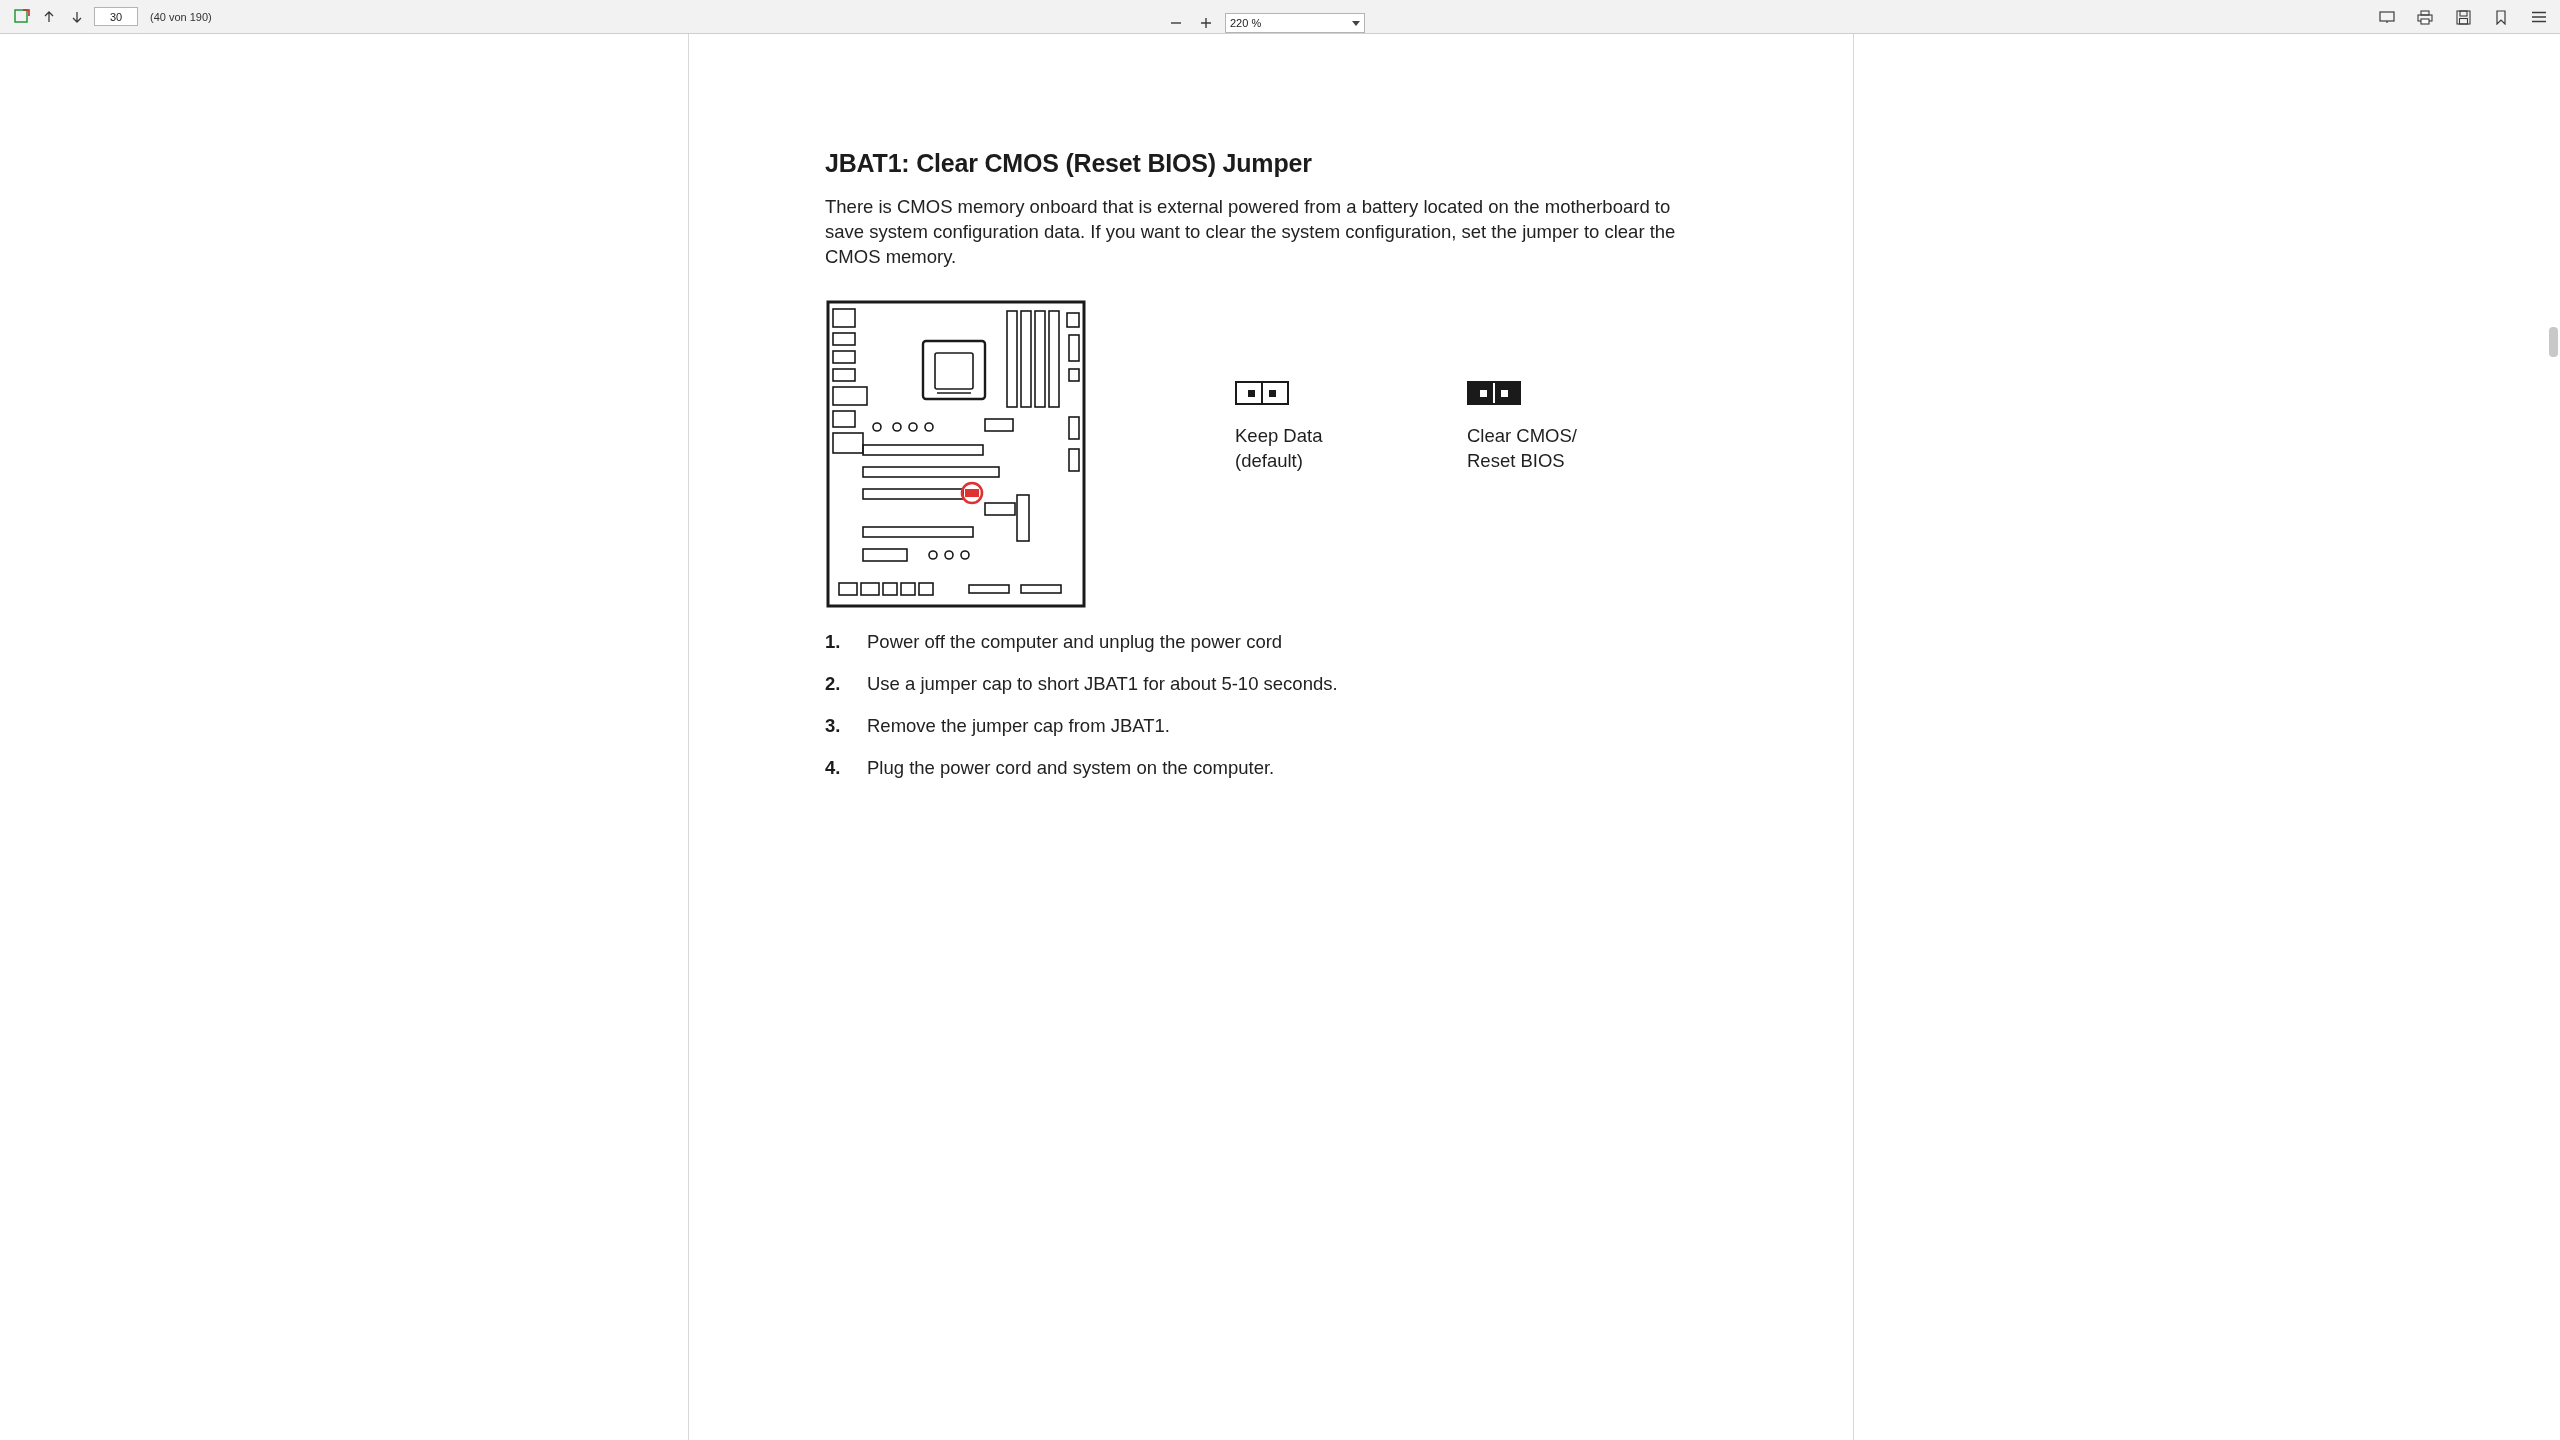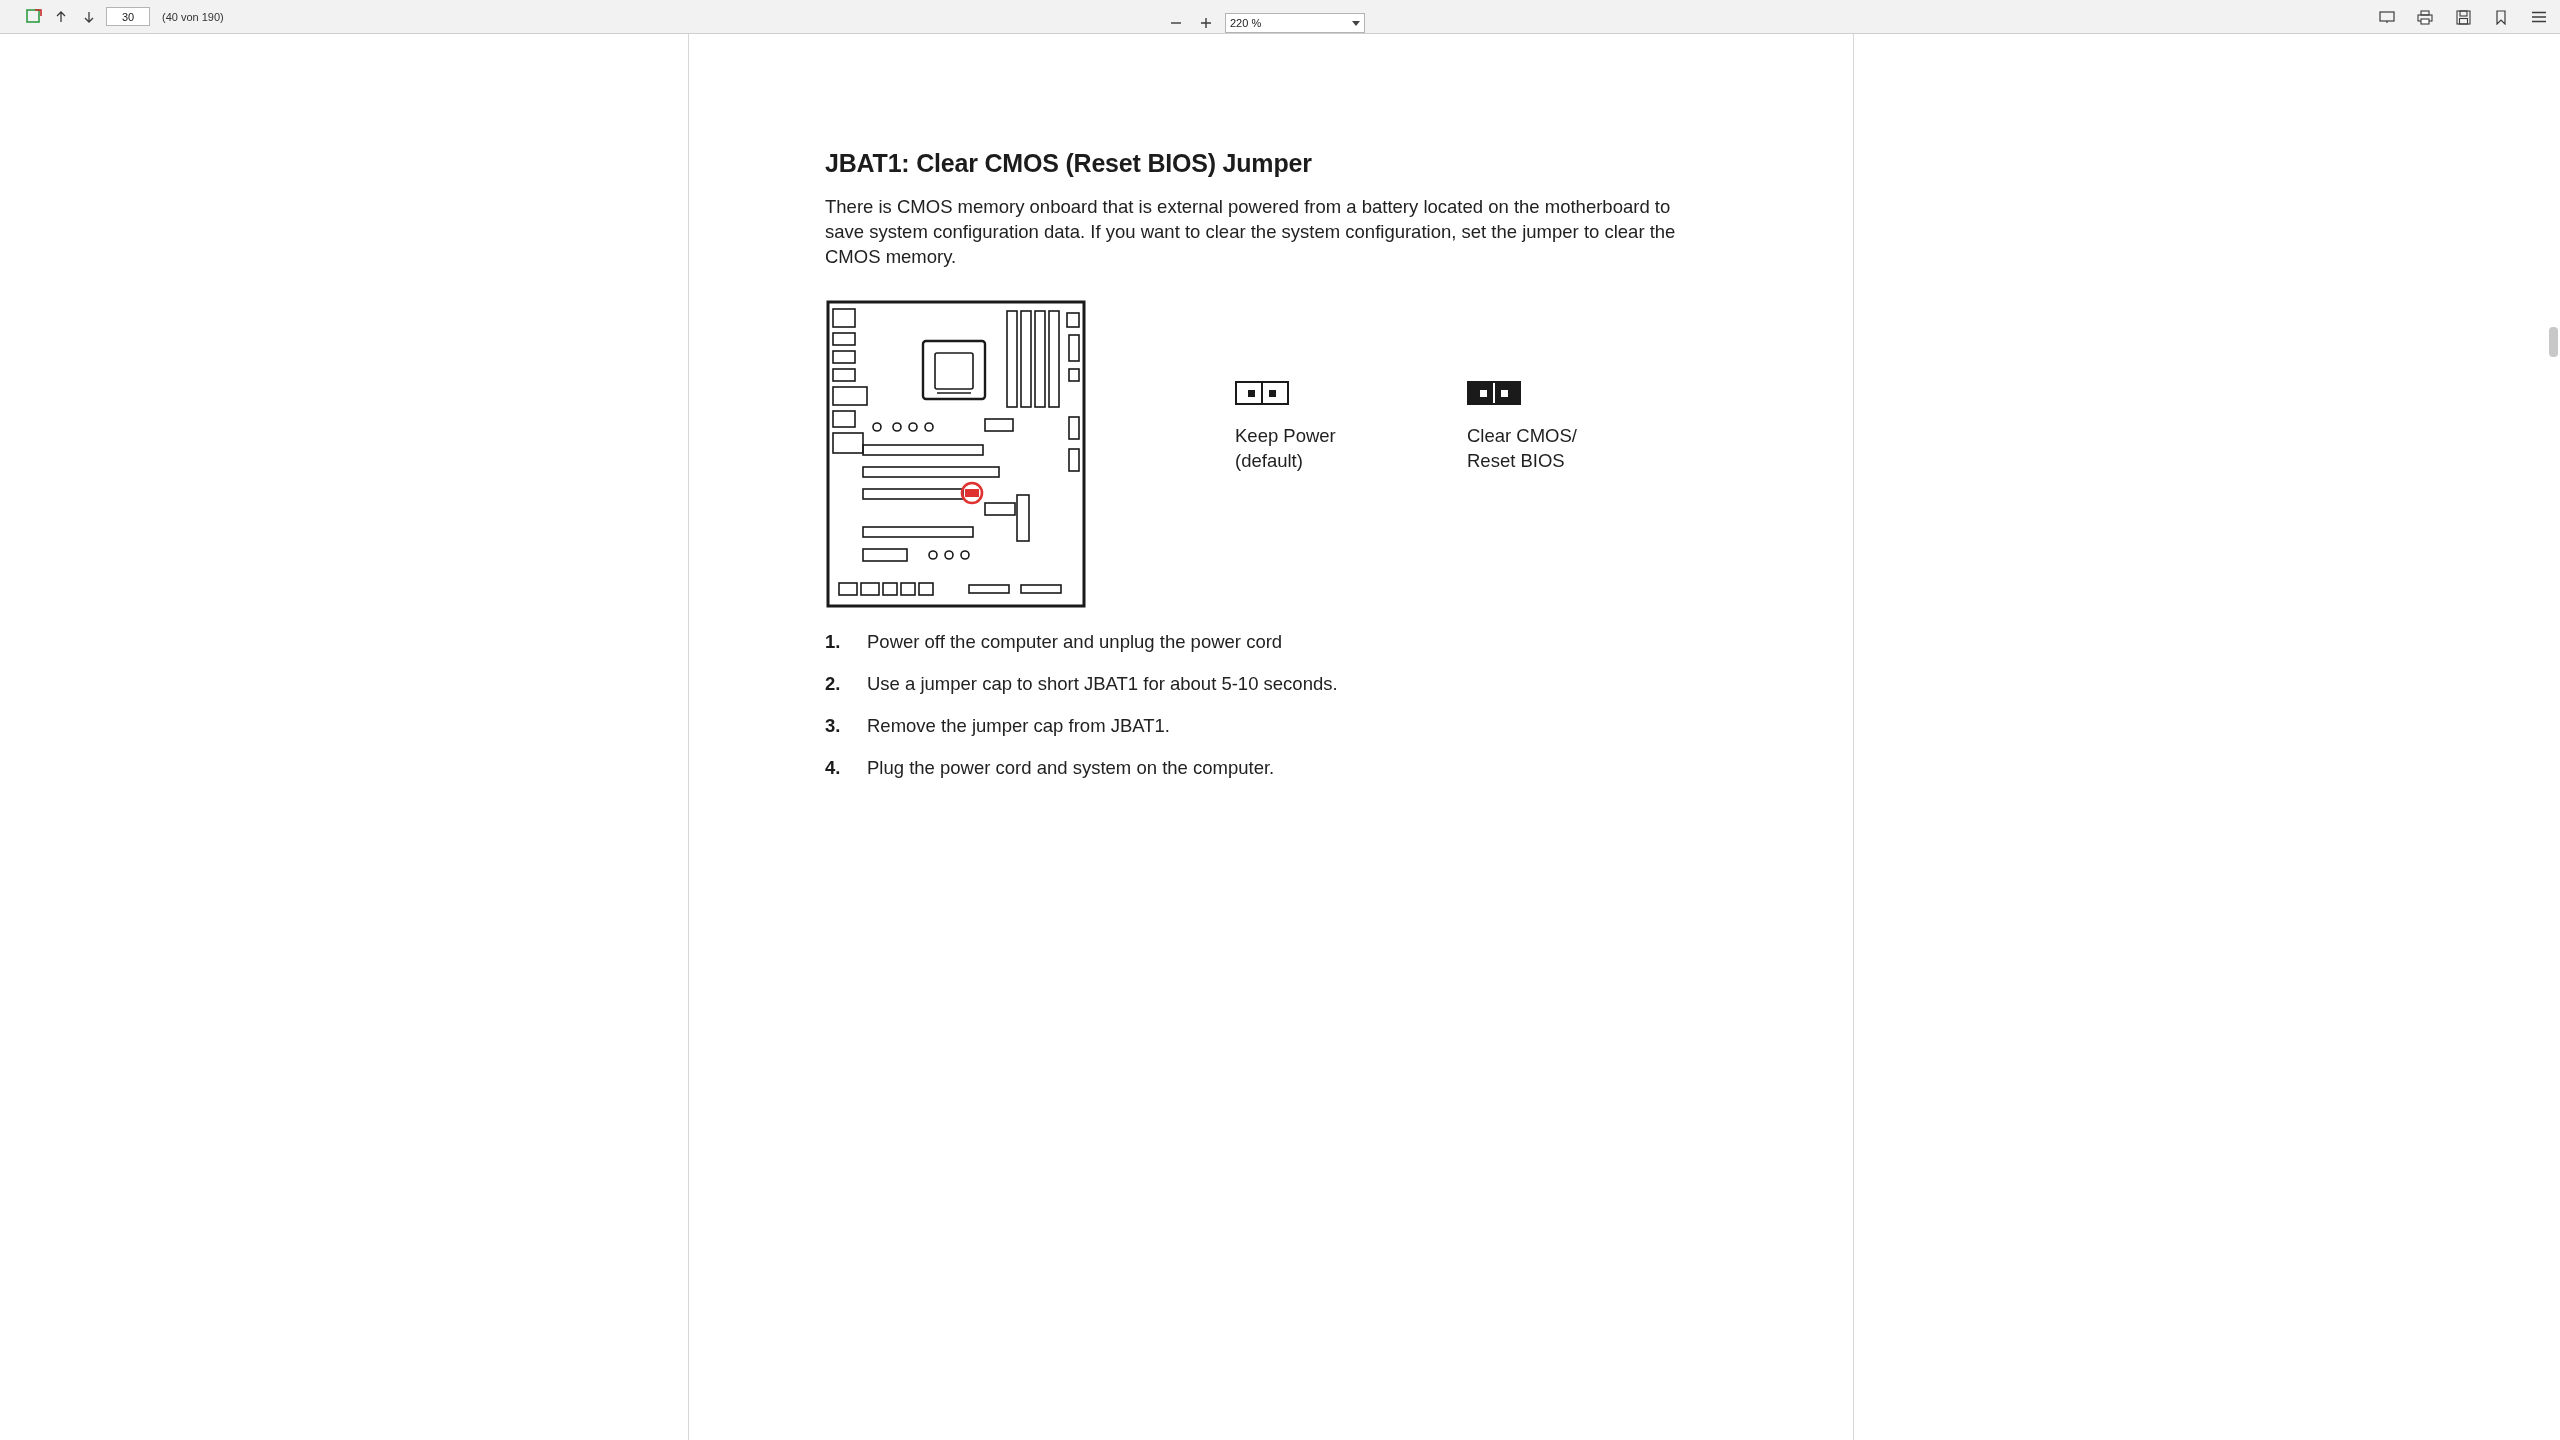--- a/index.html
+++ b/index.html
@@ -27,21 +27,21 @@
     background: #f2f2f2;
     border-bottom: 1px solid #cfcfcf;
     box-sizing: border-box;
     display: flex;
     align-items: center;
   }
   .tb-left {
     display: flex;
     align-items: center;
     gap: 6px;
-    padding-left: 20px;
+    padding-left: 8px;
   }
   .tb-center {
     position: absolute;
     left: 1165px;
     top: 0;
     height: 34px;
     display: flex;
     align-items: center;
     gap: 8px;
     margin-top: 6px;
@@ -424,21 +424,21 @@
               </g>
             </svg>
           </div>
 
           <div class="jumper-col keep">
             <div class="jumper-icon">
               <span class="pin"></span>
               <span class="sep"></span>
               <span class="pin"></span>
             </div>
-            <div class="jumper-label">Keep Power
+            <div class="jumper-label">Keep Data
 (default)</div>
           </div>
 
           <div class="jumper-col clear">
             <div class="jumper-icon filled">
               <span class="pin"></span>
               <span class="sep"></span>
               <span class="pin"></span>
             </div>
             <div class="jumper-label">Clear CMOS/

